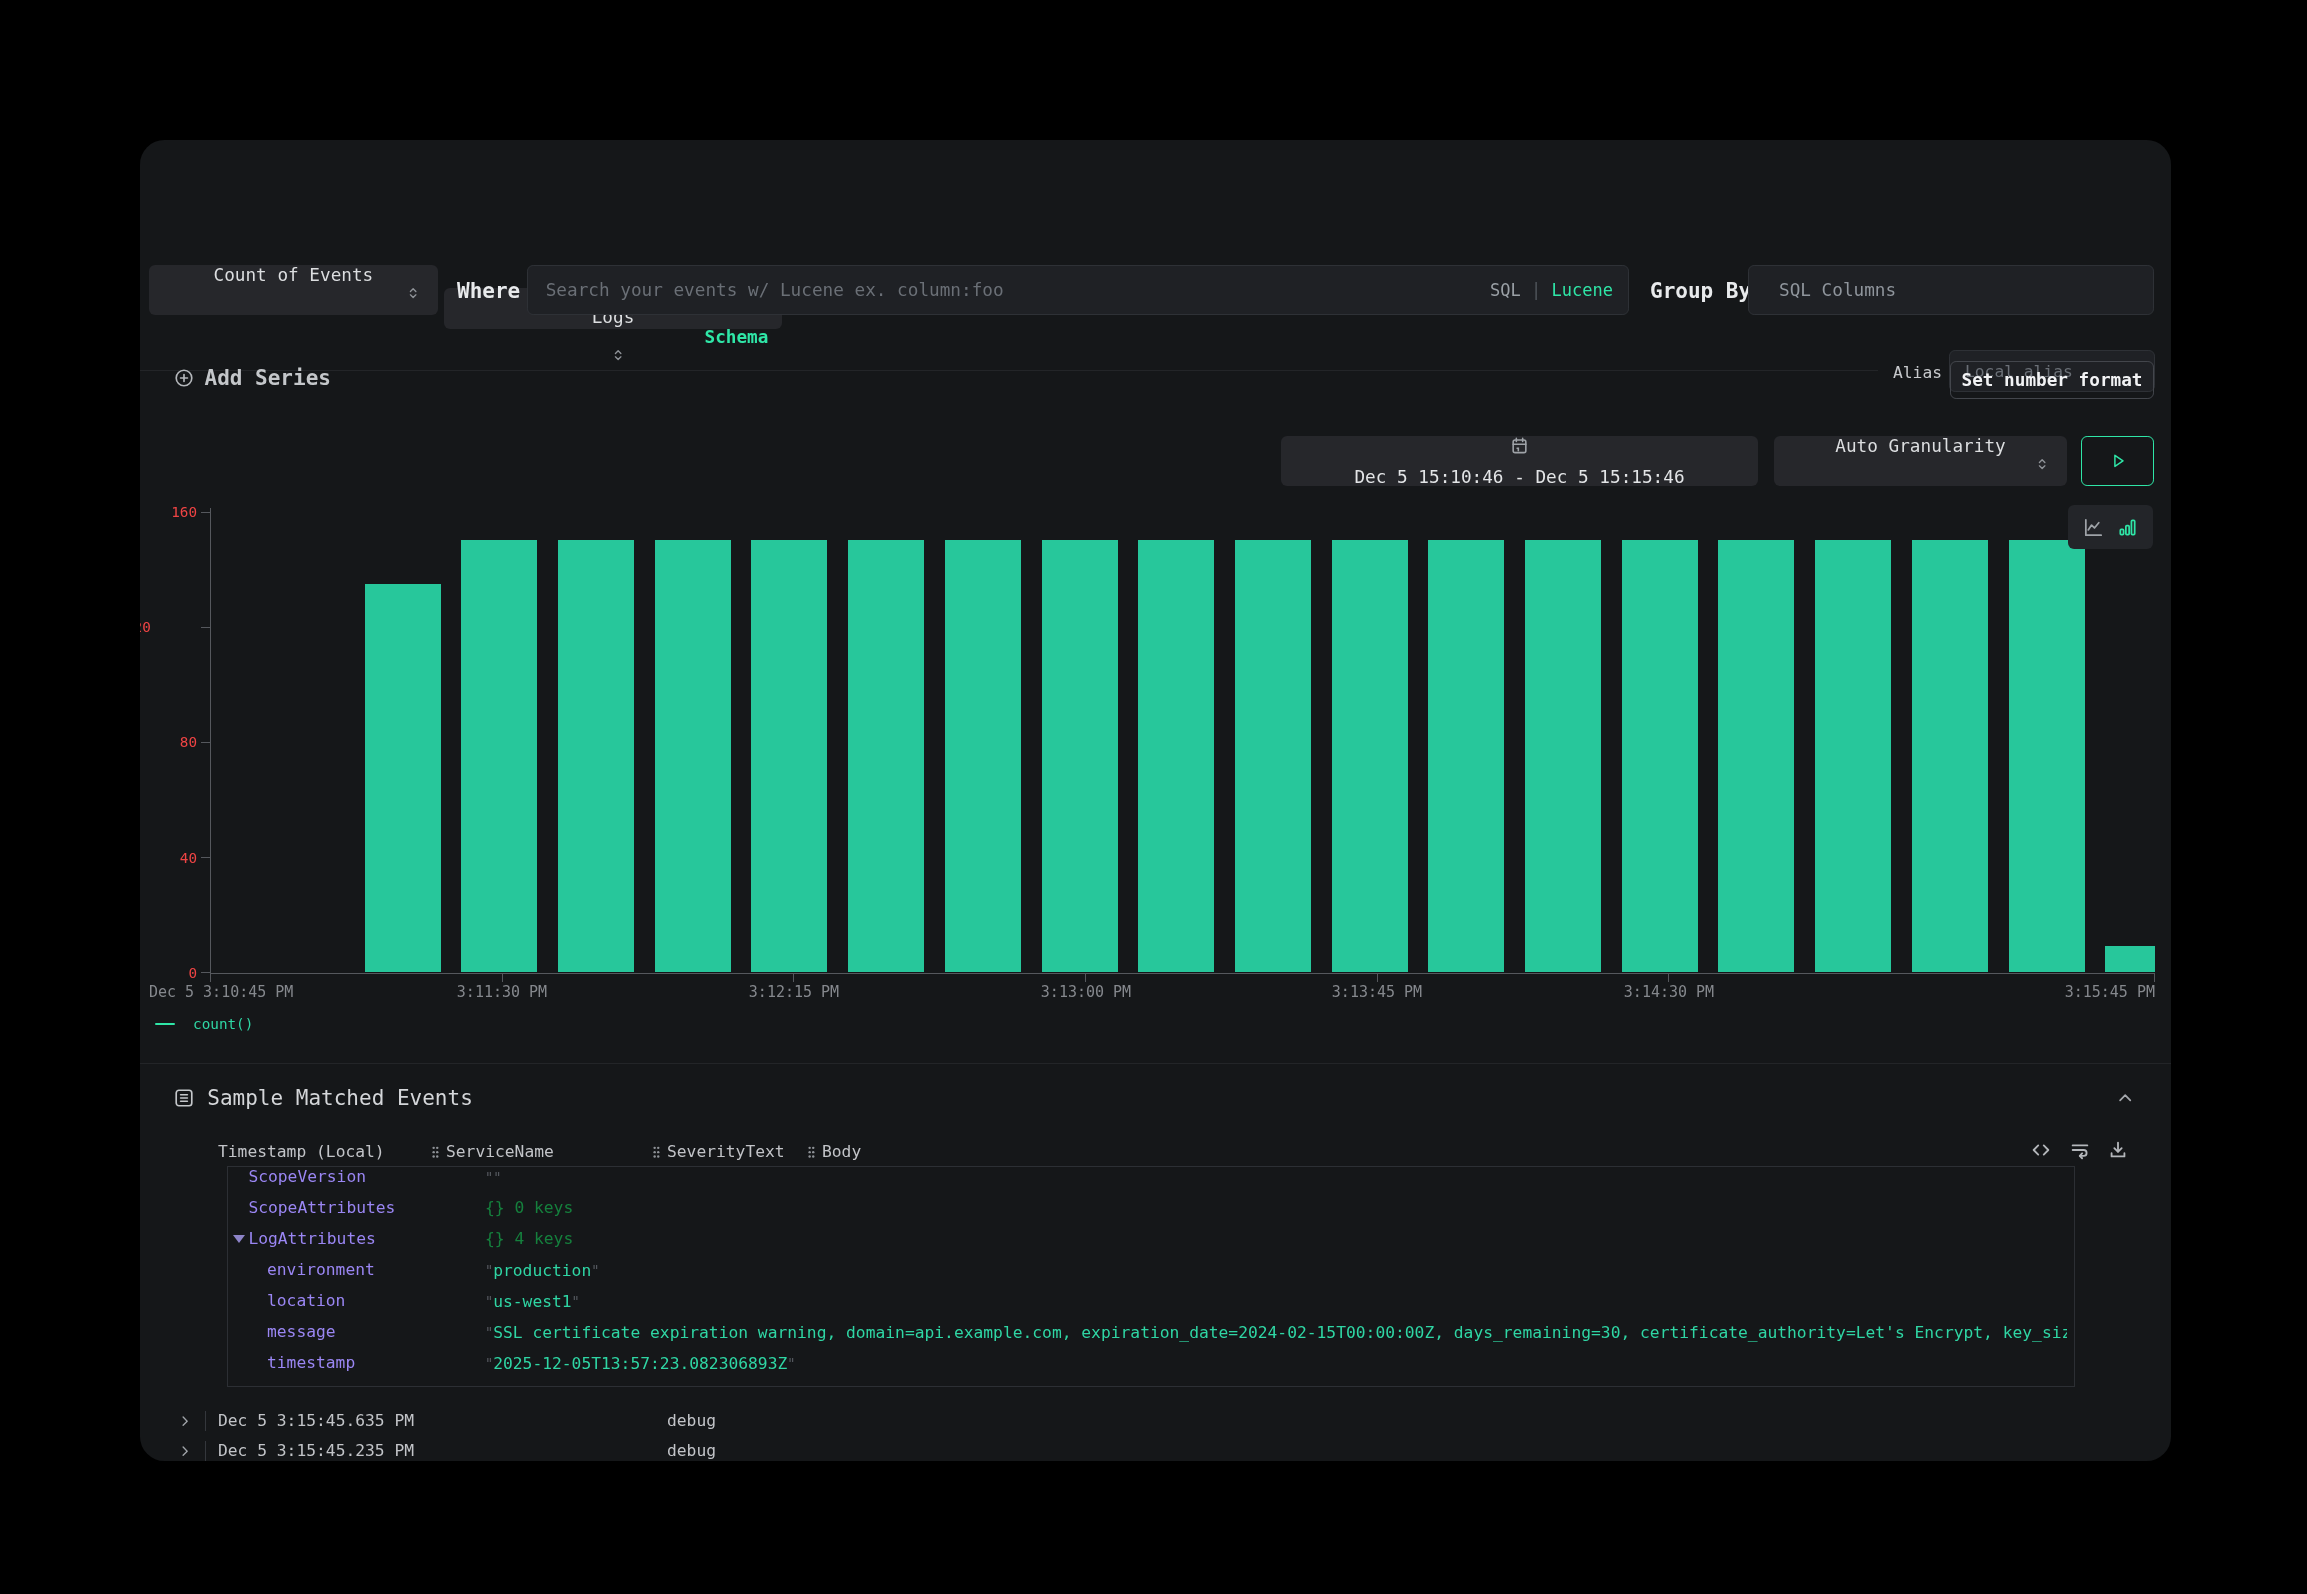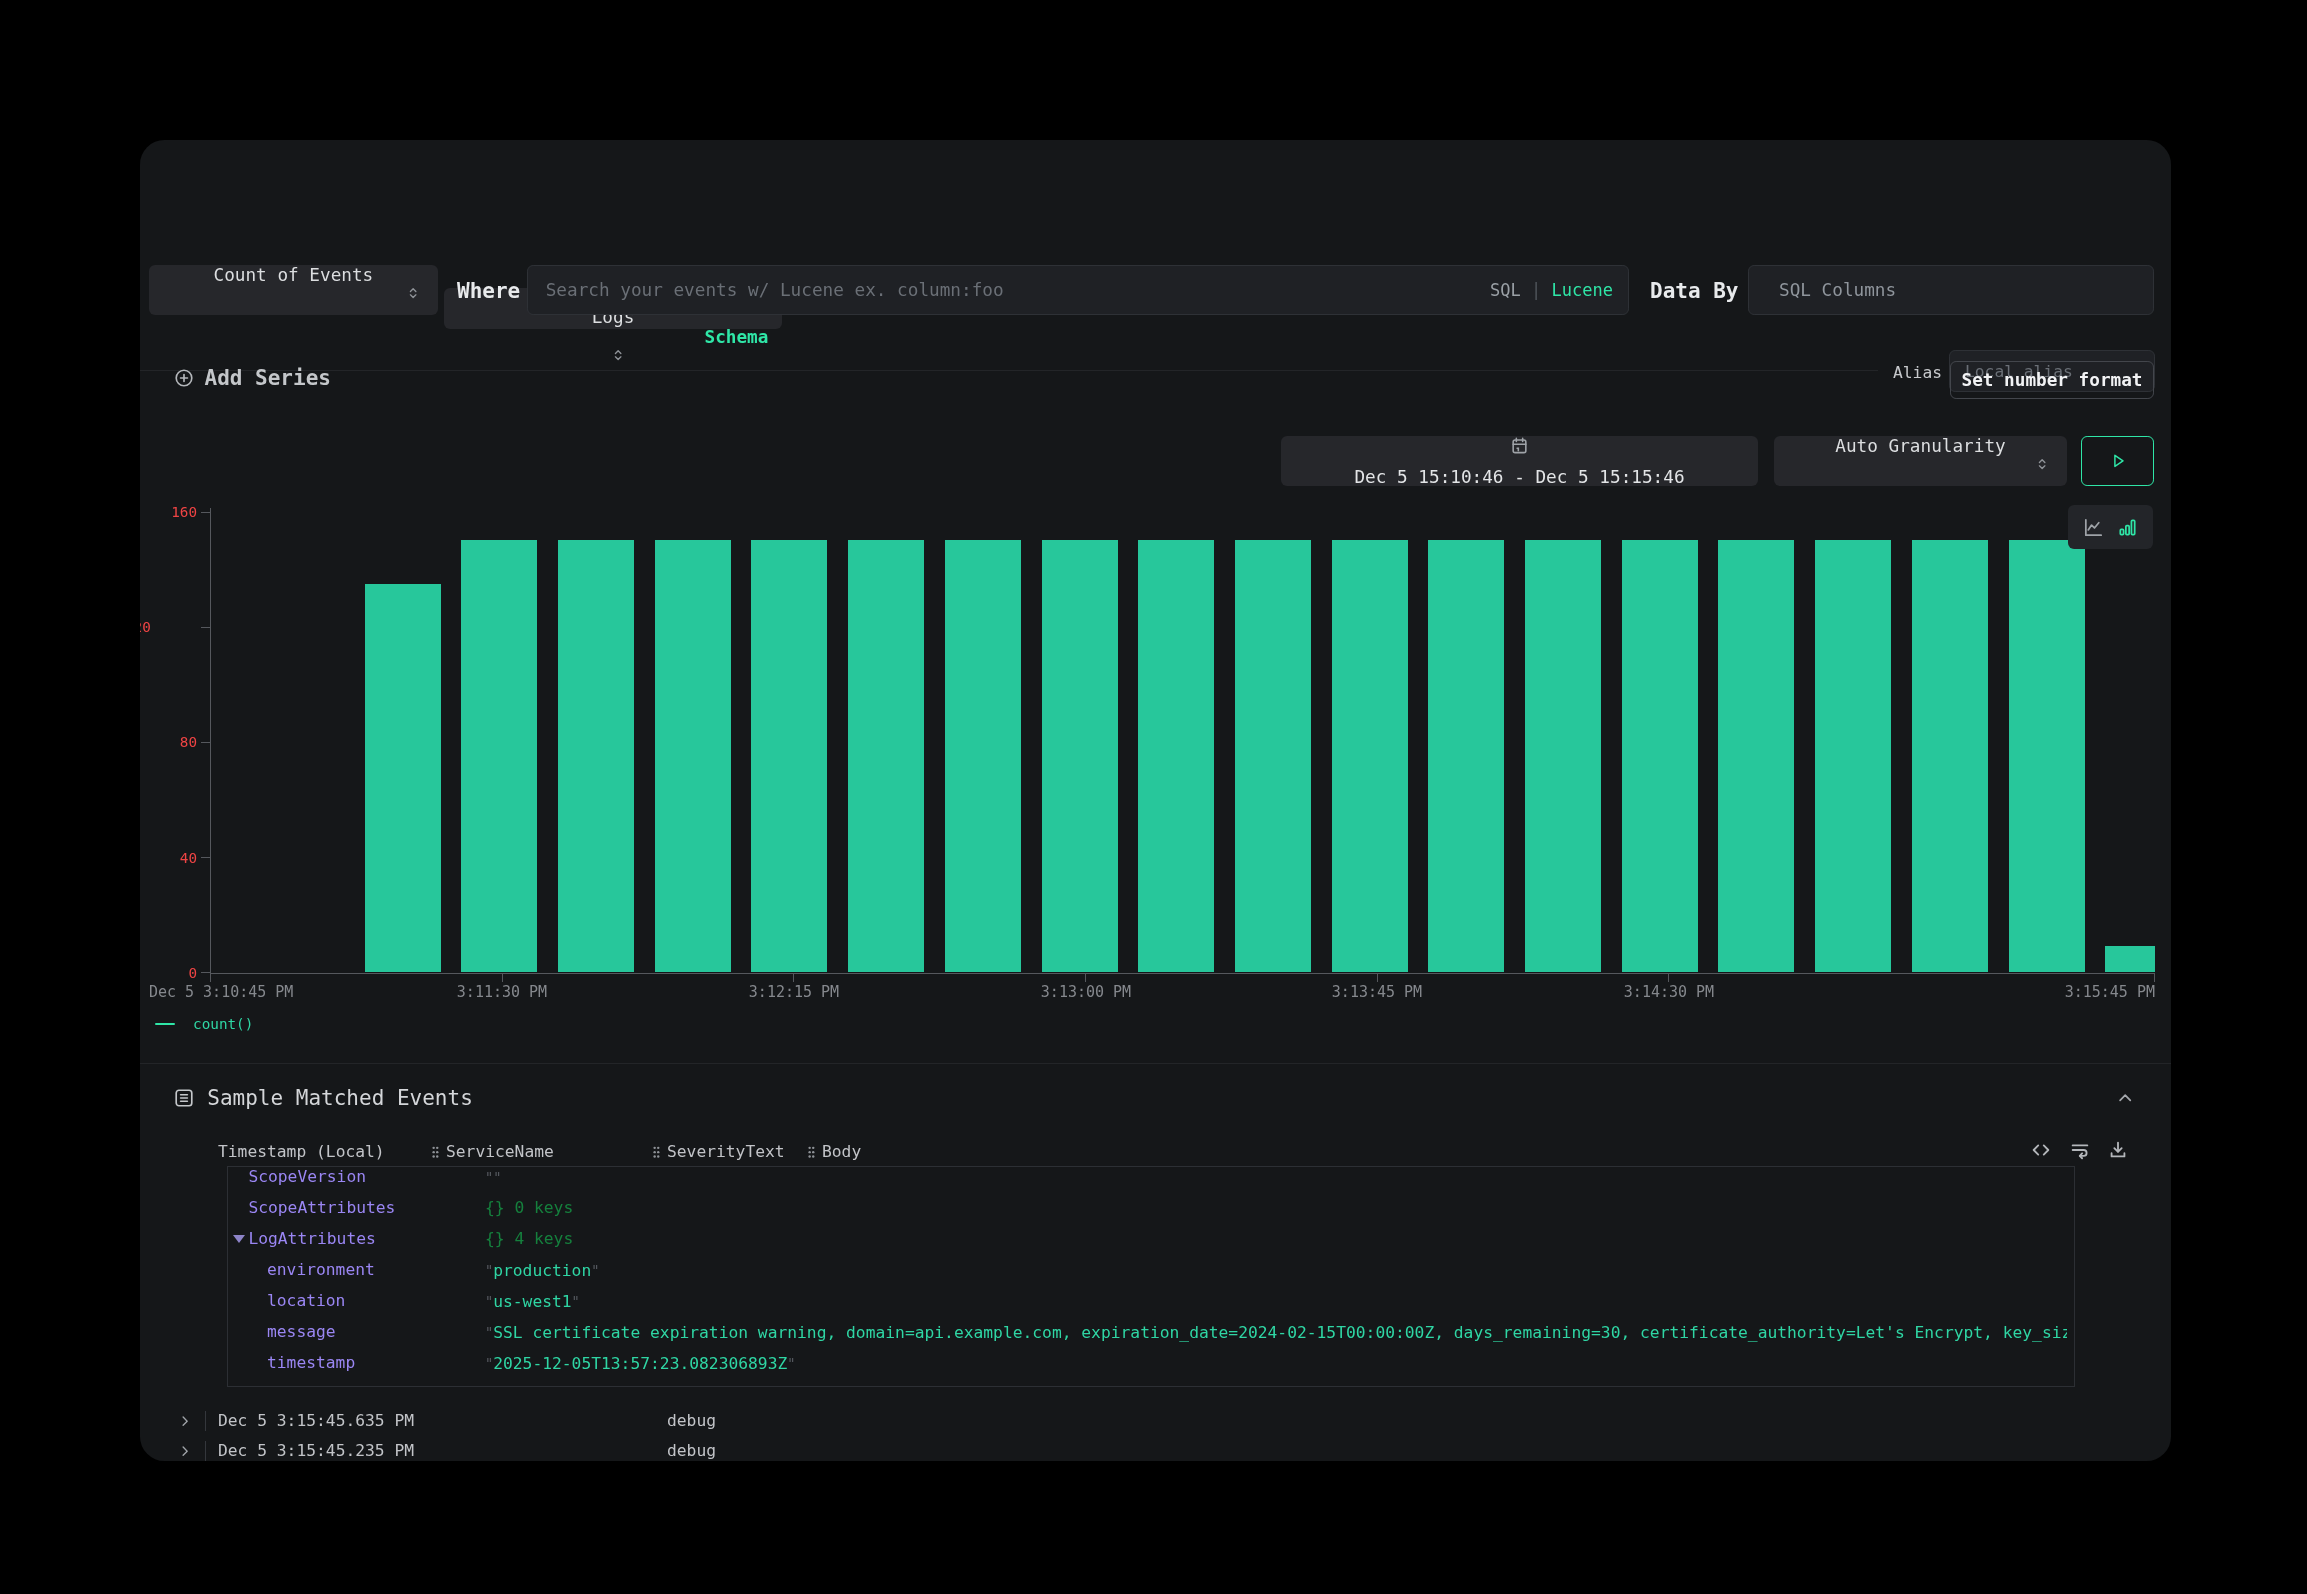--- a/index.html
+++ b/index.html
@@ -73,21 +73,21 @@
     </div>
     <div class="lbl bold abs" style="left:317px;top:140px;" id="where-lbl">Where</div>
     <div class="input abs" style="left:387px;top:125px;width:1102px;height:50px;padding-left:17.7px;position:absolute;" id="search-box">
       <span class="ph">Search your events w/ Lucene ex. column:foo</span>
       <span style="position:absolute;right:15px;font-size:17px;">
         <span style="color:#9aa0a6;">SQL</span>
         <span style="color:#50555b;">|</span>
         <span class="accent">Lucene</span>
       </span>
     </div>
-    <div class="lbl bold abs" style="left:1510px;top:140px;">Data By</div>
+    <div class="lbl bold abs" style="left:1510px;top:140px;">Group By</div>
     <div class="input abs" style="left:1608px;top:125px;width:406px;height:50px;padding-left:30px;">
       <span style="color:#8f959c;">SQL Columns</span>
     </div>
 
     <div class="abs" style="left:33px;top:227px;display:flex;align-items:center;gap:9.5px;text-align:center;">
       <span class="icon">
         <svg width="22" height="22" viewBox="0 0 24 24" fill="none" stroke="#b4b7bb" stroke-width="1.8" stroke-linecap="round">
             <circle cx="12" cy="12" r="8.5"></circle>
             <path d="M12 8.2v7.6M8.2 12h7.6"></path>
           </svg>

